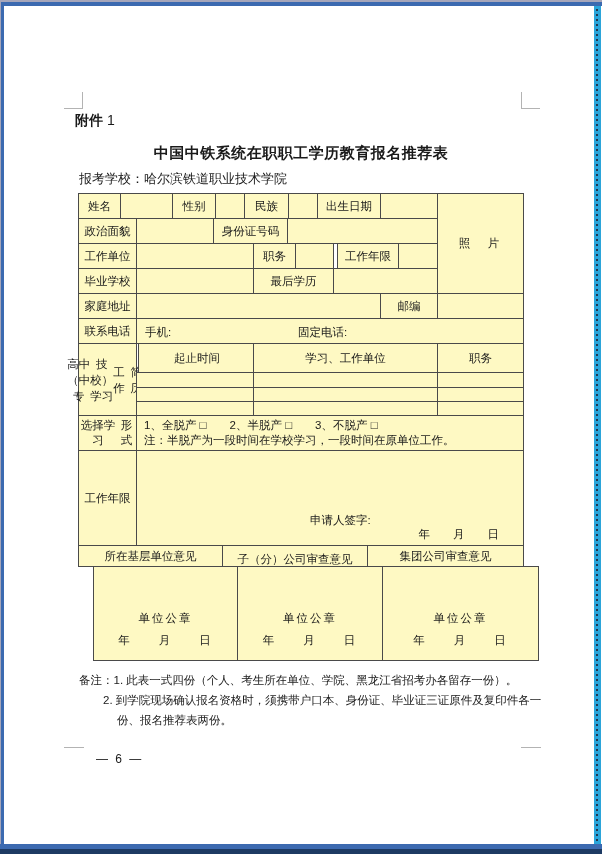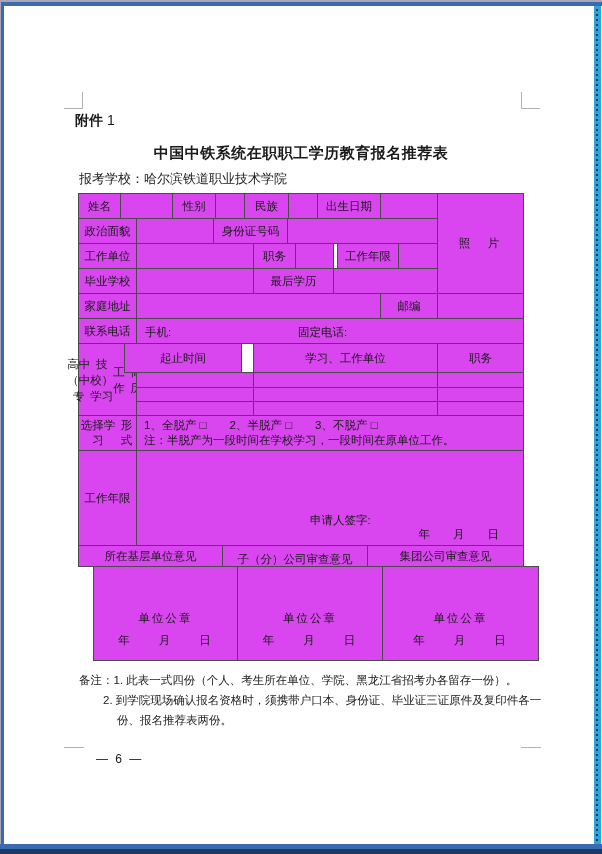--- a/index.html
+++ b/index.html
@@ -26,21 +26,21 @@
   .mark-bl{left:64px;top:747px;width:20px;height:0;border-top:1px solid #b3b3b3;}
   .mark-br{left:521px;top:747px;width:20px;height:0;border-top:1px solid #b3b3b3;}
   
   .attachment{position:absolute;left:75px;top:112px;font-size:14px;}
   .attachment b{font-weight:bold;}
   .doc-title{position:absolute;left:78px;top:144px;width:446px;text-align:center;
     font-size:15px;font-weight:bold;letter-spacing:0.5px;}
   .school-line{position:absolute;left:79px;top:170px;font-size:13px;}
   
   #form-table{position:absolute;left:78px;top:193px;width:446px;height:468px;}
-  .cell{position:absolute;box-sizing:border-box;border:1px solid #4a4a4a;background:#d946ef;
+  .cell{position:absolute;box-sizing:border-box;border:1px solid #4a4a4a;background:#fef9c3;
     font-size:11.5px;line-height:1.25;}
   .lbl{display:flex;align-items:center;justify-content:center;text-align:center;}
   .vlines{display:flex;flex-direction:row;align-items:center;justify-content:center;text-align:center;}
   .padded{padding:3px 7px;display:flex;flex-direction:column;justify-content:center;}
   .seal{display:flex;flex-direction:column;align-items:center;justify-content:flex-start;padding-top:40px;margin-left:15px;}
   .seal div{line-height:22px;letter-spacing:2px;}
   
   .note-line{position:absolute;font-size:11.5px;line-height:14px;}
   .page-num{position:absolute;left:96px;top:752px;font-size:12px;letter-spacing:2px;}
 </style>
@@ -107,21 +107,21 @@
       <span style="position:absolute;left:8px;top:6px;">手机:</span>
       <span style="position:absolute;left:161px;top:6px;">固定电话:</span>
     </div>
 
     <div class="cell vlines" style="left:0;top:150px;width:59px;height:73px;line-height:16px;">
       <div>高中（中专</div>
       <div>技校）学习</div>
       <div>工作</div>
       <div>简　历</div>
     </div>
-    <div class="cell lbl" style="left:46px;top:150px;width:118px;height:30px;">起止时间</div>
+    <div class="cell lbl" style="left:60px;top:150px;width:118px;height:30px;">起止时间</div>
     <div class="cell lbl" style="left:175px;top:150px;width:185px;height:30px;">学习、工作单位</div>
     <div class="cell lbl" style="left:359px;top:150px;width:87px;height:30px;">职务</div>
 
     <div class="cell" style="left:58px;top:179px;width:118px;height:16px;"></div>
     <div class="cell" style="left:175px;top:179px;width:185px;height:16px;"></div>
     <div class="cell" style="left:359px;top:179px;width:87px;height:16px;"></div>
     <div class="cell" style="left:58px;top:194px;width:118px;height:15px;"></div>
     <div class="cell" style="left:175px;top:194px;width:185px;height:15px;"></div>
     <div class="cell" style="left:359px;top:194px;width:87px;height:15px;"></div>
     <div class="cell" style="left:58px;top:208px;width:118px;height:15px;"></div>

